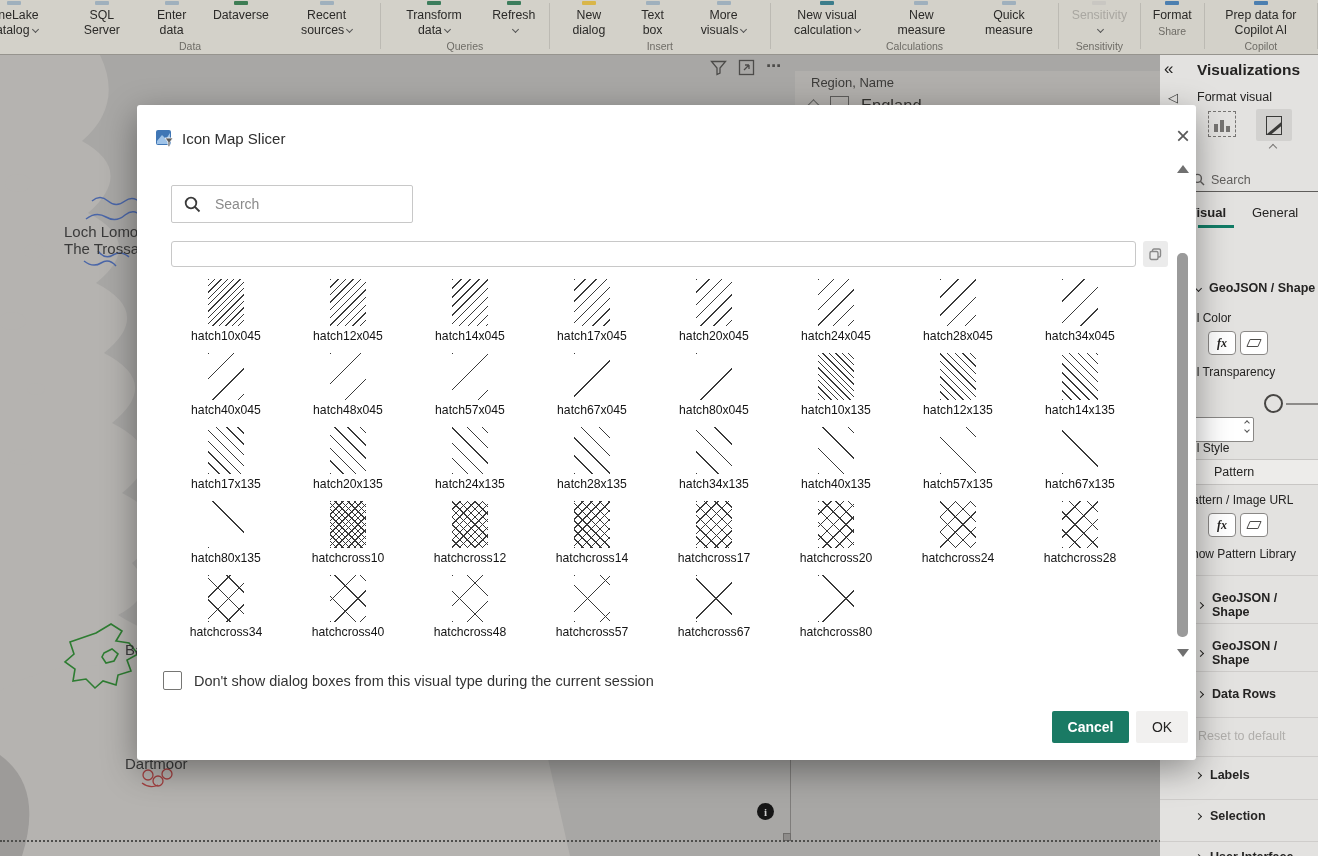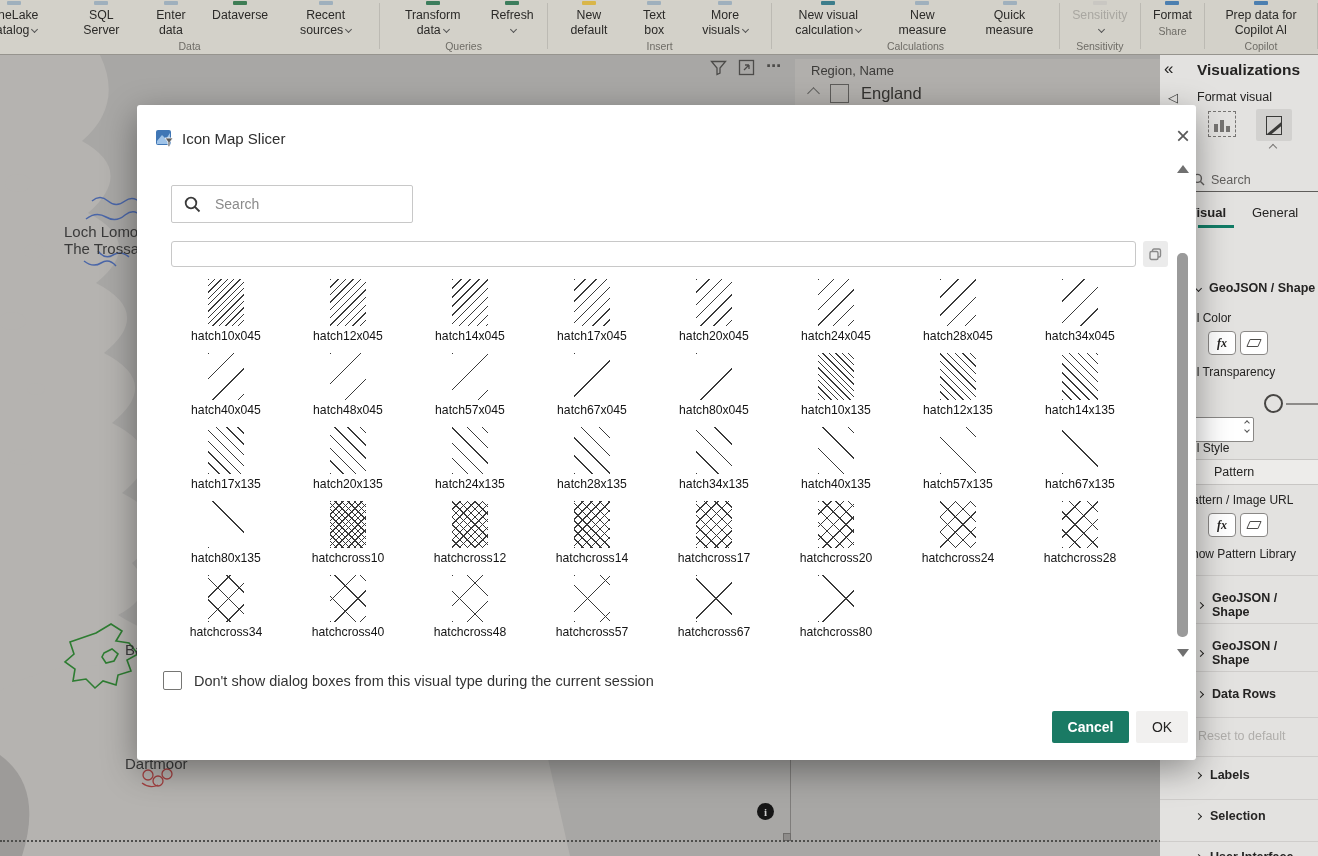--- a/index.html
+++ b/index.html
@@ -22,21 +22,21 @@
   .ritem.disabled .rlabel{color:#a9a7a1;}
   .ritem .chev{width:5px;height:5px;margin-left:3px;vertical-align:2px;color:#555;}
   .rgrouplabel{font-size:10.5px;color:#6e6c66;margin-top:2px;}
   .rsep{width:1px;height:46px;background:#bcbab3;margin-top:2px;}
 
   
   #canvas{position:absolute;left:0;top:55px;width:1188px;height:801px;z-index:1;}
   #mapsvg{position:absolute;left:0;top:0;}
   .maplabel{position:absolute;color:#3a3a3a;font-size:15px;line-height:17px;}
   #visual-toolbar{position:absolute;left:710px;top:4px;display:flex;gap:11px;color:#4c4b49;}
-  #slicer{position:absolute;left:795px;top:4px;width:365px;height:51px;background:#b1afac;}
+  #slicer{position:absolute;left:795px;top:16px;width:365px;height:51px;background:#b1afac;}
   #slicer .title{position:absolute;left:16px;top:4px;font-size:13px;color:#3c3b39;}
   #slicer .row{position:absolute;left:14px;top:25px;display:flex;align-items:center;gap:12px;color:#555;}
   #slicer .cbx{width:19px;height:19px;border:1.6px solid #5d5c5a;background:transparent;}
   #slicer .iname{font-size:16.5px;color:#33322f;}
   #info-badge{position:absolute;left:757px;top:748px;width:17px;height:17px;border-radius:50%;background:#161616;color:#cfcfcf;font-size:11px;font-weight:700;display:flex;align-items:center;justify-content:center;font-family:"Liberation Serif",serif;}
   #vline{position:absolute;left:790px;top:705px;width:1px;height:81px;background:#7f7d7b;}
   #vhandle{position:absolute;left:783px;top:778px;width:8px;height:8px;background:#8e8c8a;border:1px solid #6f6d6b;}
   #dotline{position:absolute;left:0;top:785px;width:1188px;border-top:2px dotted #4e4e4c;}
 
   
@@ -133,21 +133,21 @@
               <div class="rlabel">Refresh<span class="chev"></span></div>
             </div>
           </div>
           <div class="rgrouplabel">Queries</div>
         </div>
         <div class="rsep"></div>
         <div class="rgroup">
           <div class="ritems">
             <div class="ritem">
               <div class="ricon" style="background: rgb(217, 182, 74);"></div>
-              <div class="rlabel">New default</div>
+              <div class="rlabel">New dialog</div>
             </div>
             <div class="ritem">
               <div class="ricon" style="background: rgb(159, 176, 189);"></div>
               <div class="rlabel">Text box</div>
             </div>
             <div class="ritem">
               <div class="ricon" style="background: rgb(159, 176, 189);"></div>
               <div class="rlabel">More visuals<span class="chev"></span></div>
             </div>
           </div>

